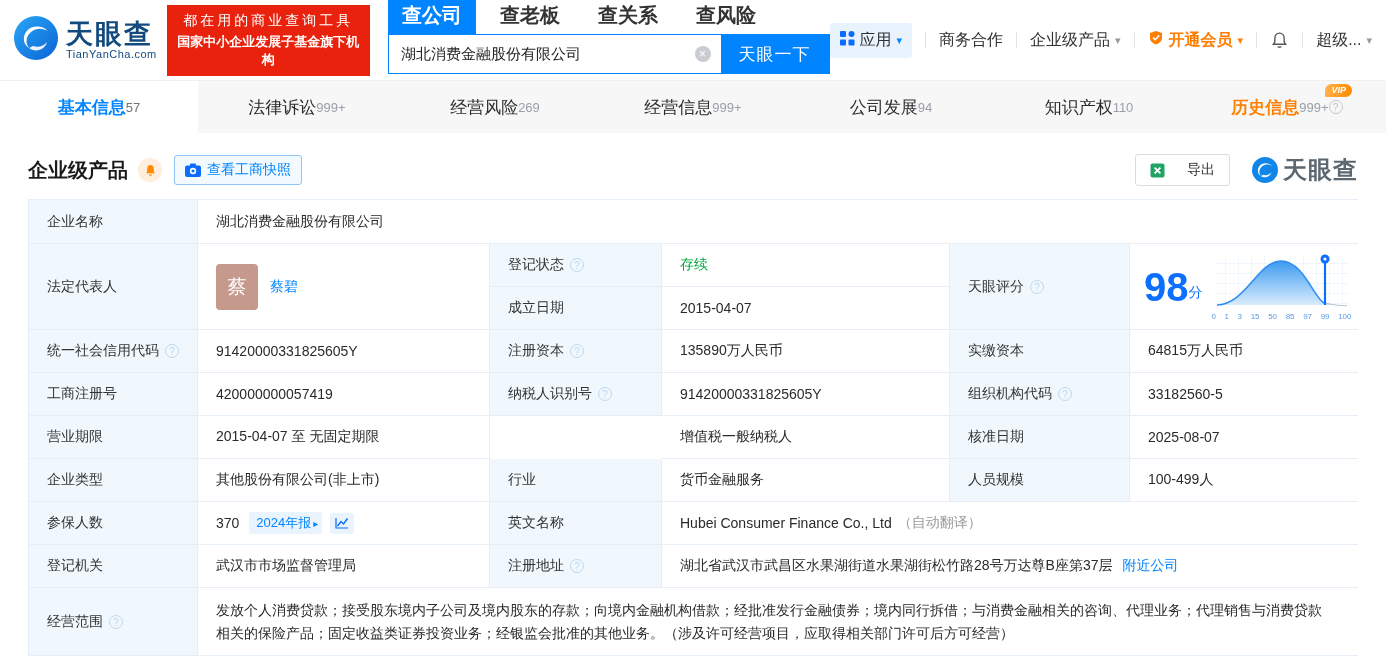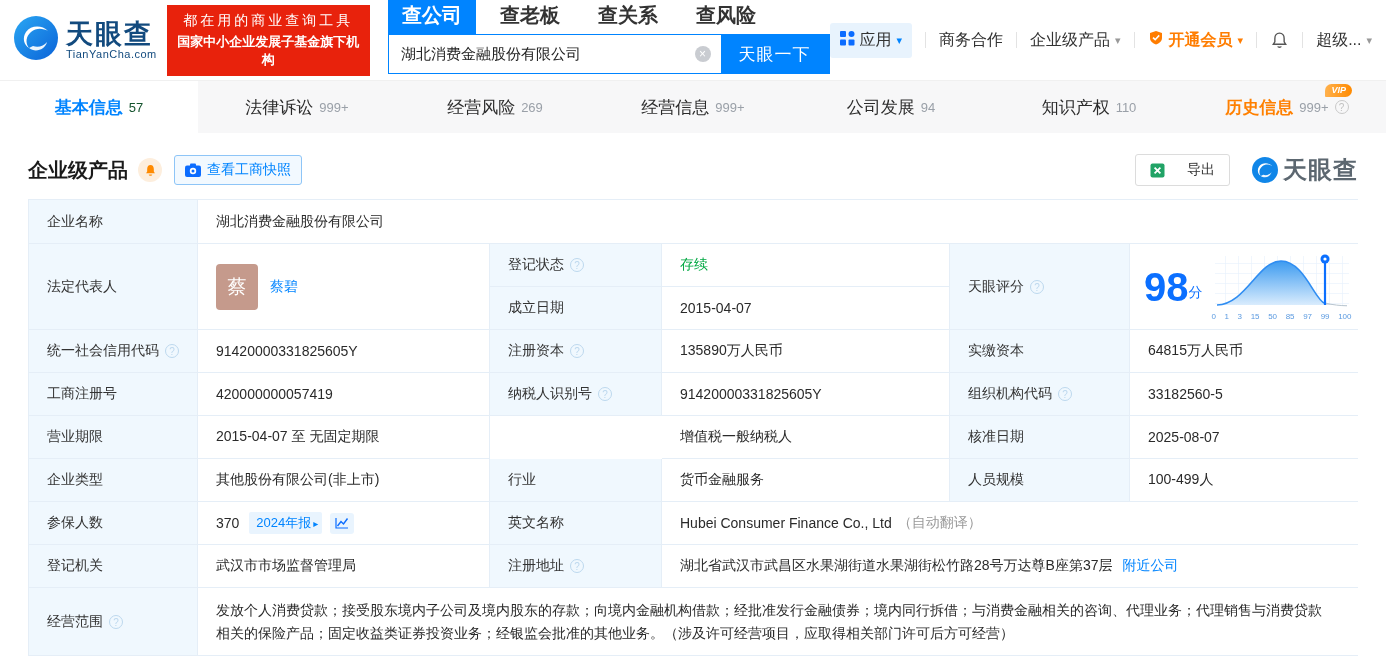--- a/index.html
+++ b/index.html
@@ -33,26 +33,26 @@
   .apps-box { background:#e8f3fd; padding:7px 10px; border-radius:3px; }
   .caret { font-size:11px; color:#999; }
   .caret::before { content:"▾"; }
   .caret.blue { color:#0084ff; }
   .caret.orange { color:#ff7d00; }
   .sep { width:1px; height:16px; background:#e3e3e3; }
   .vip-link { color:#ff7d00; font-weight:bold; }
 
   
   .tabbar { display:flex; height:53px; background:#f7f7f8; border-top:1px solid #f0f0f0; }
-  .tab { flex:1; display:flex; align-items:center; justify-content:center; gap:6px;
+  .tab { flex:1; display:flex; align-items:center; justify-content:center; 
     font-size:17px; color:#2b2b2b; cursor:pointer; position:relative; }
   .tab .cnt { font-size:13px; color:#9aa0a8; }
   .tab.active { background:#fff; }
   .tab.active .lbl { color:#0084ff; font-weight:bold; }
-  .tab.active .cnt { color:#14532d; }
+  .tab.active .cnt { color:#737373; }
   .tab.orange .lbl { color:#ff8000;font-weight:bold; }
   .vip-badge { position:absolute; top:3px; right:34px; background:linear-gradient(90deg,#ffb14d,#ff8a00);
     color:#fff; font-size:9px; font-weight:bold; font-style:italic; padding:1px 6px 2px;
     border-radius:7px 7px 7px 1px; }
   .q { display:inline-block; width:14px; height:14px; border-radius:50%; border:1px solid #bdd8ee;
     color:#bdd8ee; font-size:10px; line-height:13px; text-align:center; cursor:pointer; flex:none; }
   .q::before { content:"?"; }
   .q.gray { border-color:#c9c9c9; color:#c0c0c0; }
 
   

